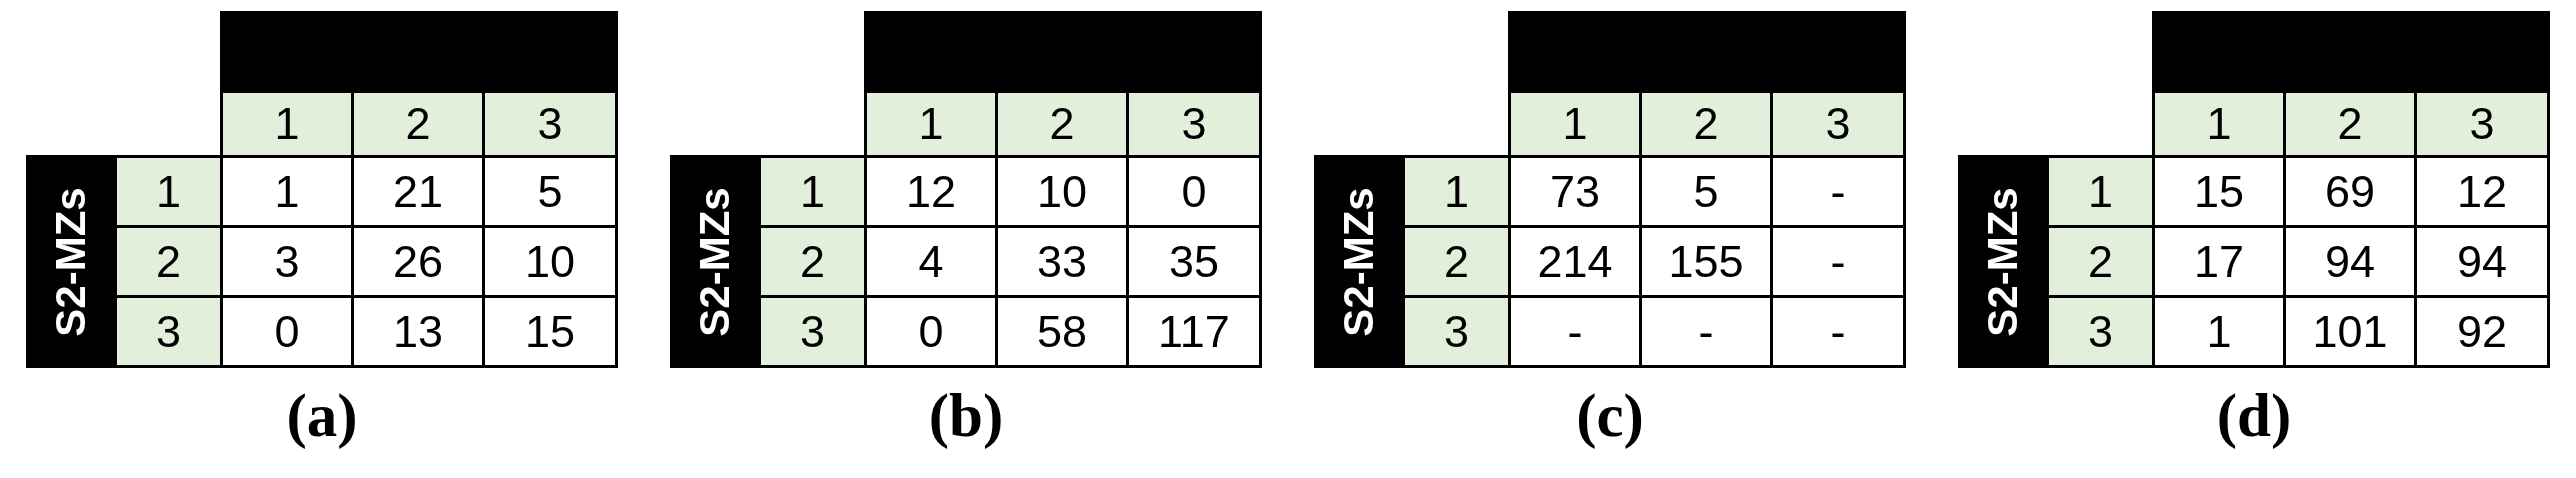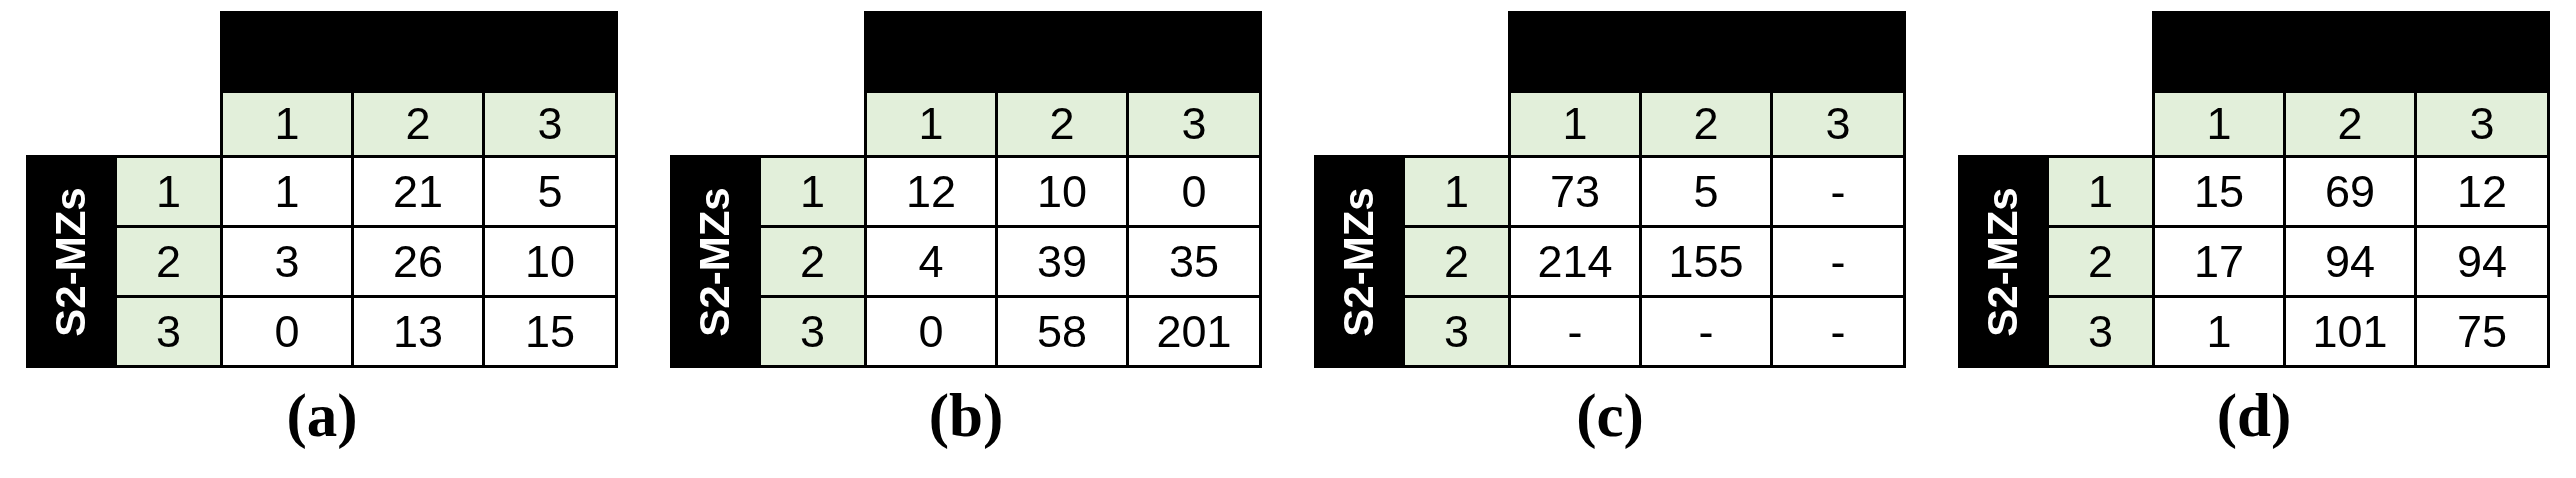--- a/index.html
+++ b/index.html
@@ -163,28 +163,28 @@
               <span class="vtext">S2-MZs</span>
             </td>
         <td class="label-cell">1</td>
         <td class="data-cell">12</td>
         <td class="data-cell">10</td>
         <td class="data-cell">0</td>
       </tr>
       <tr class="r-data">
         <td class="label-cell">2</td>
         <td class="data-cell">4</td>
-        <td class="data-cell">39</td>
+        <td class="data-cell">33</td>
         <td class="data-cell">35</td>
       </tr>
       <tr class="r-data">
         <td class="label-cell">3</td>
         <td class="data-cell">0</td>
         <td class="data-cell">58</td>
-        <td class="data-cell">201</td>
+        <td class="data-cell">117</td>
       </tr>
     </tbody>
       </table>
     <figcaption class="caption">(b)</figcaption>
   </figure>
 
   <figure class="panel" style="margin:0;">
     <table class="matrix">
       <colgroup>
         <col style="width:88px">
@@ -262,21 +262,21 @@
       <tr class="r-data">
         <td class="label-cell">2</td>
         <td class="data-cell">17</td>
         <td class="data-cell">94</td>
         <td class="data-cell">94</td>
       </tr>
       <tr class="r-data">
         <td class="label-cell">3</td>
         <td class="data-cell">1</td>
         <td class="data-cell">101</td>
-        <td class="data-cell">75</td>
+        <td class="data-cell">92</td>
       </tr>
     </tbody>
       </table>
     <figcaption class="caption">(d)</figcaption>
   </figure>
 
 </div>
 
 
 </body></html>

